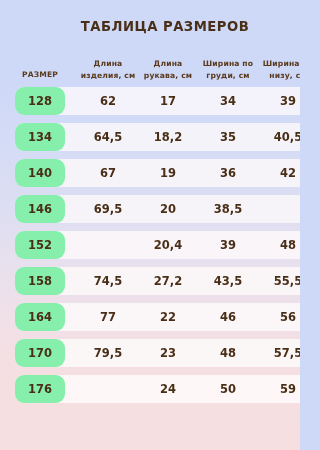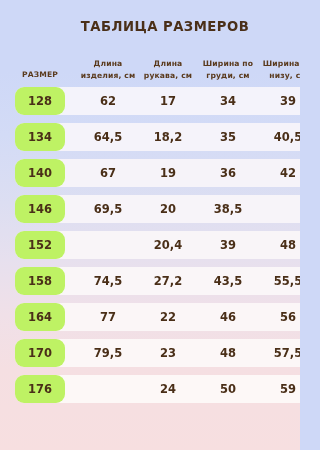--- a/index.html
+++ b/index.html
@@ -92,21 +92,21 @@
   .row.tint8 { background: #fcf7f7; }
   .row.tint9 { background: #fdf8f7; }
 
   .badge {
     position: absolute;
     left: 0;
     top: 0;
     width: 50px;
     height: 28px;
     border-radius: 9px;
-    background: #bef264;
+    background: #86efac;
     display: flex;
     align-items: center;
     justify-content: center;
     font-size: 11.5px;
     font-weight: bold;
     color: #4a2f18;
   }
 
   .dcell {
     position: absolute;

